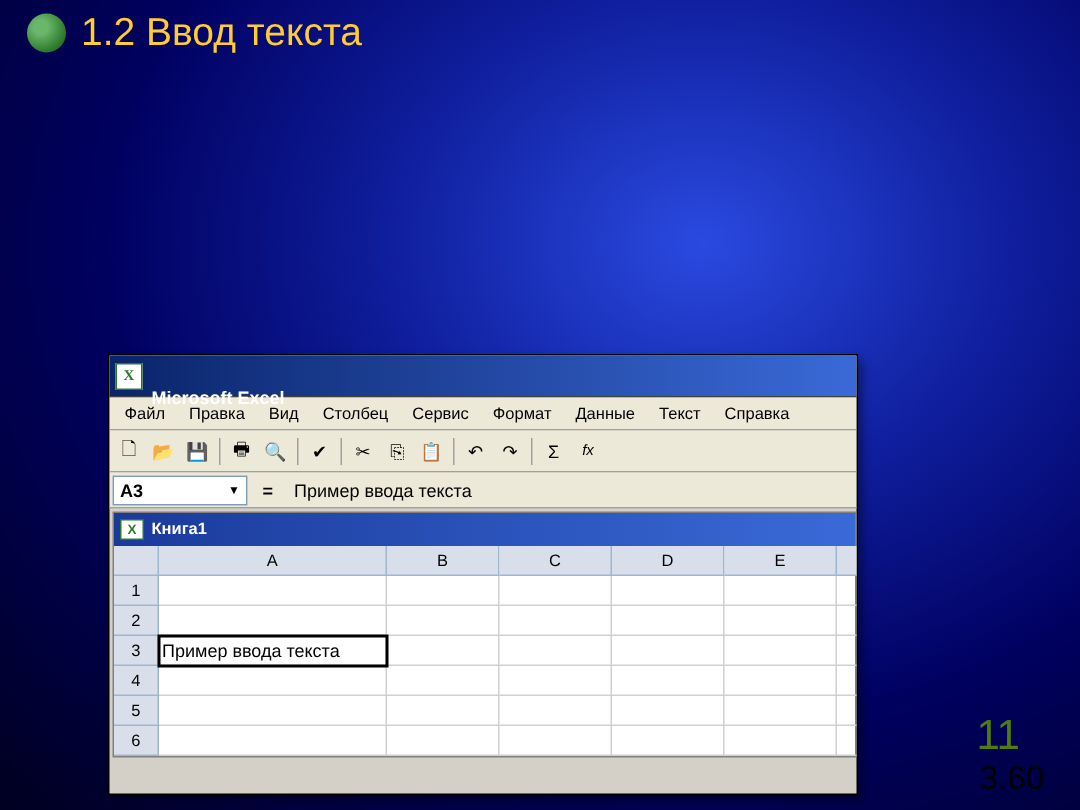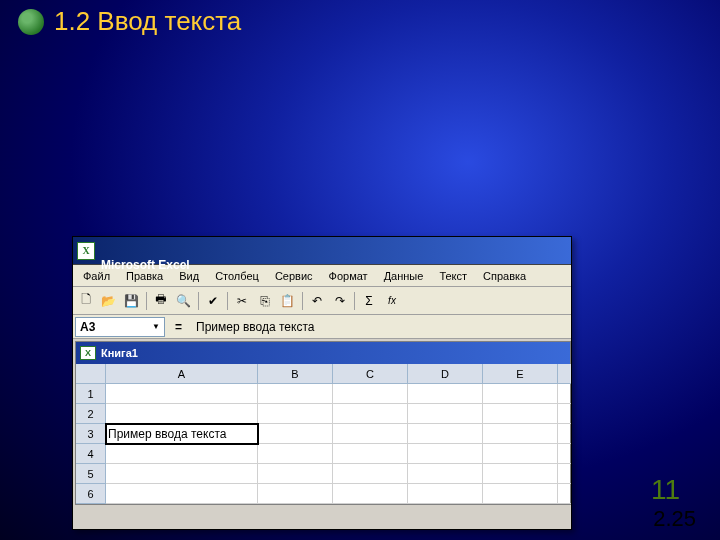--- a/index.html
+++ b/index.html
@@ -346,13 +346,13 @@
             <div class="cell col-other"></div>
             <div class="cell col-other"></div>
             <div class="cell col-other"></div>
         </div>
       </div>
     </div>
   </div>
 </div>
 
 <div class="slide-num">11</div>
-<div class="date">2.25</div>
+<div class="date">3.60</div>
 
 </body></html>

